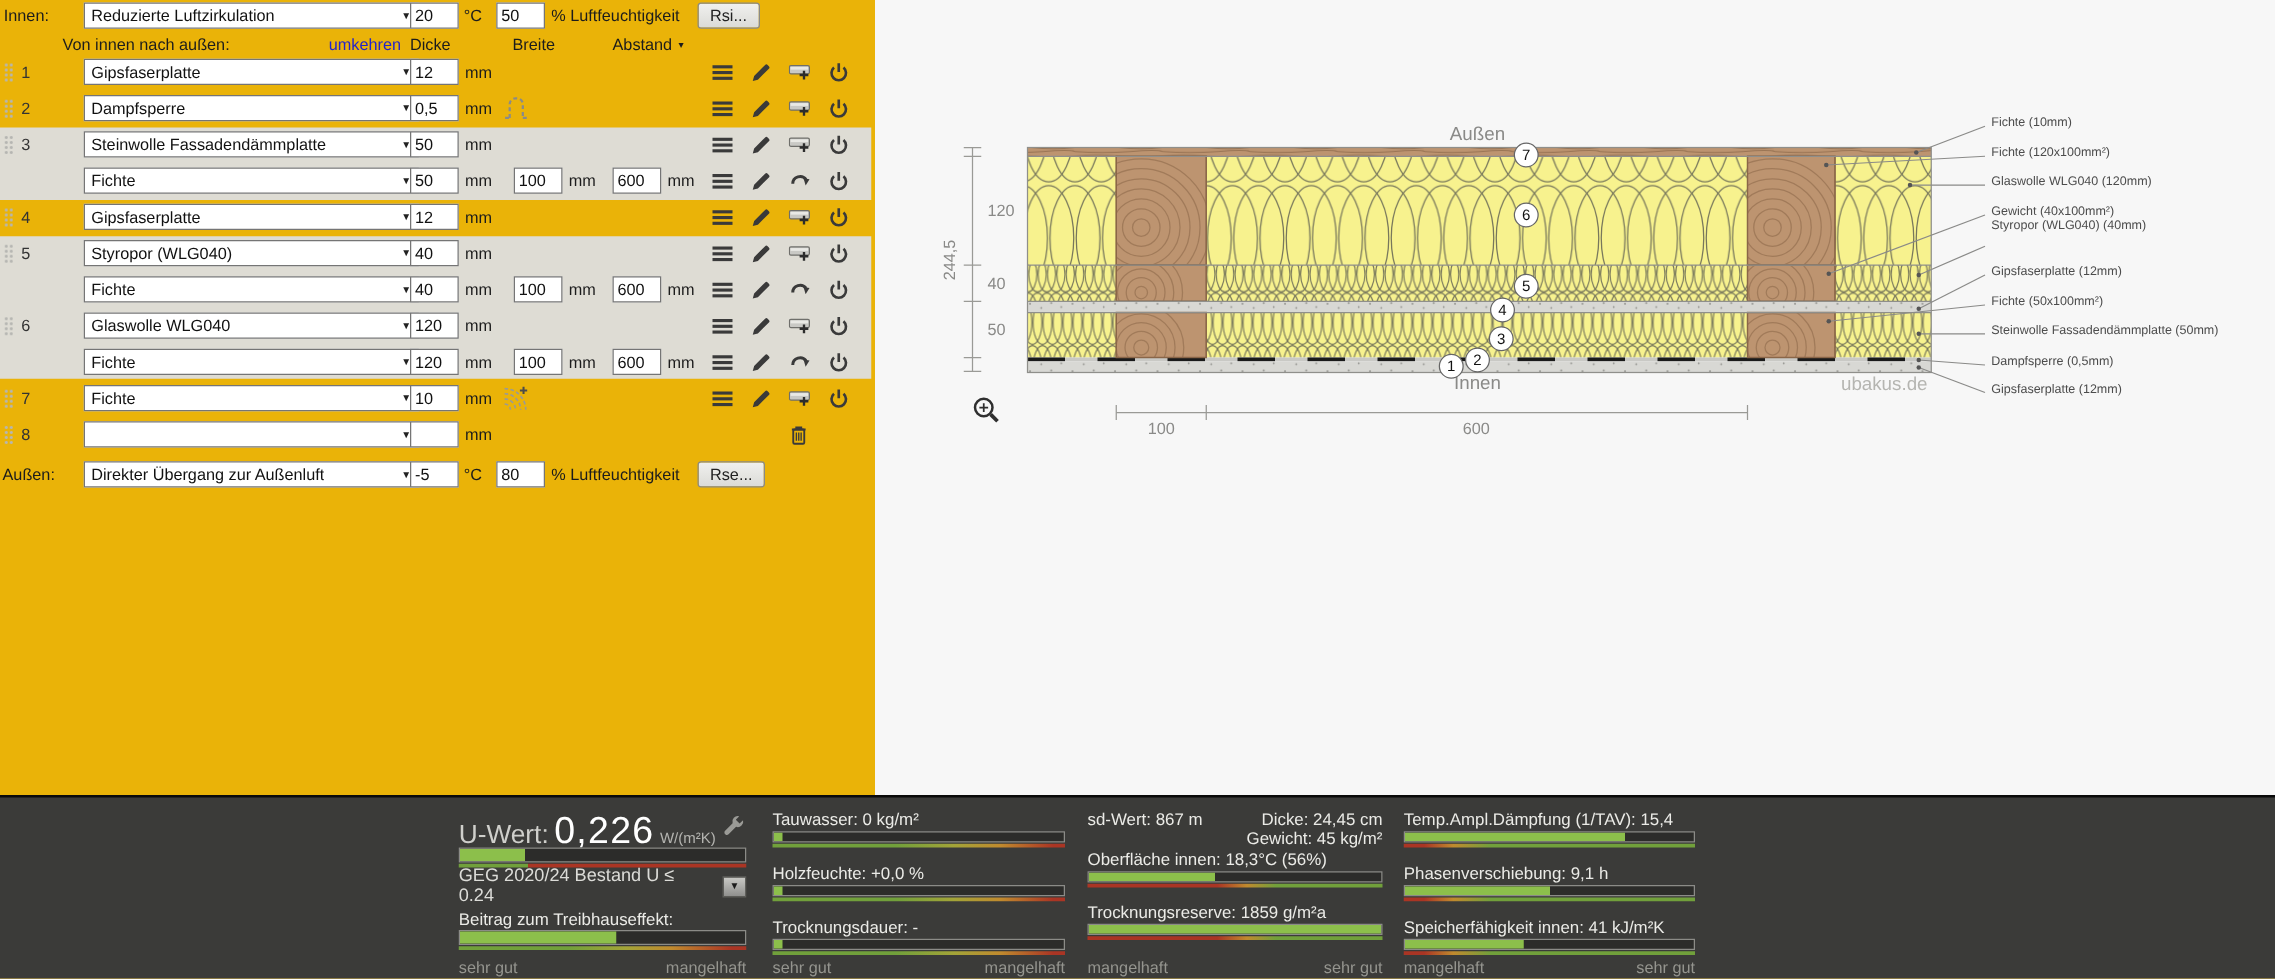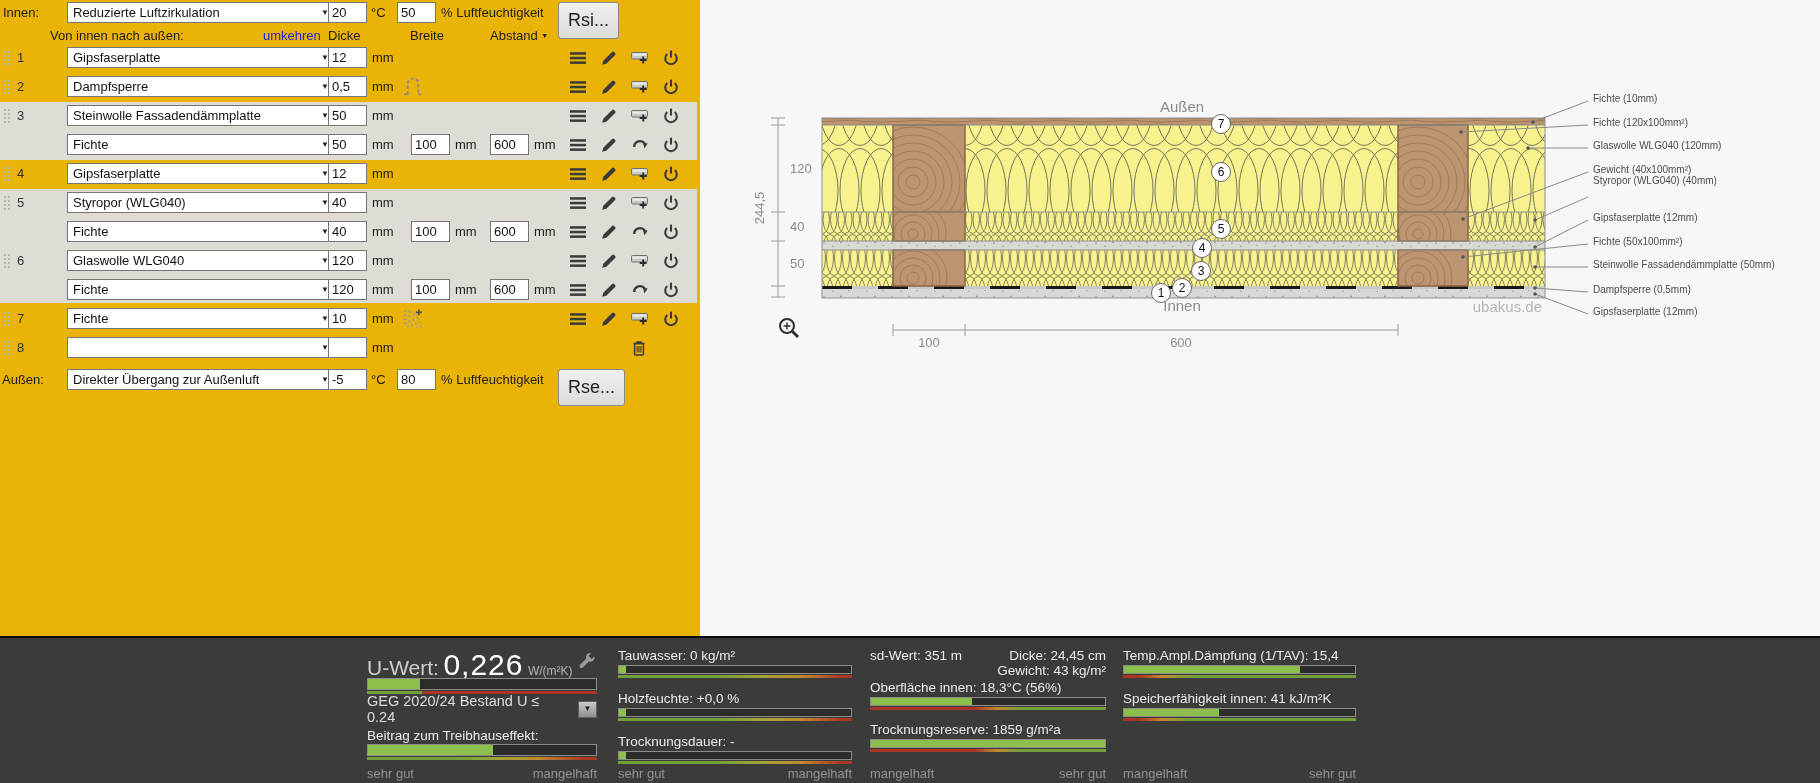--- a/index.html
+++ b/index.html
@@ -13,21 +13,21 @@
   .sel{position:absolute;left:49px;width:268px;height:21px;background:#fff;border:1px solid #757575;box-sizing:border-box;display:flex;align-items:center;justify-content:space-between;padding:0 5px;font-size:13px;color:#111;cursor:default;margin-left:18px;}
   .sel .selTxt{white-space:nowrap;overflow:hidden;text-overflow:ellipsis;}
   .sel .arr{font-size:8px;color:#222;margin-left:4px;flex:none;}
   .inp{position:absolute;height:21px;width:39px;border:1px solid #757575;box-sizing:border-box;font-family:"Liberation Sans",sans-serif;font-size:13px;color:#111;padding:0 3px;background:#fff;}
   .mm{position:absolute;font-size:13px;color:#1c1c1c;line-height:21px;}
   .drag{position:absolute;left:3px;top:3px;width:8px;height:16px;background-image:radial-gradient(#b6b6b2 1px,transparent 1.3px);background-size:4px 4px;cursor:grab;}
   .rnum{position:absolute;left:17px;font-size:13px;color:#333;line-height:21px;}
   .cluster{position:absolute;left:569px;top:1px;display:flex;gap:13px;align-items:center;height:20px;}
   .ic{width:18px;height:18px;display:block;cursor:pointer;}
   .spec{position:absolute;left:402px;top:0px;width:22px;height:21px;}
-  .btn{position:absolute;height:37px;background:linear-gradient(#f0f0ee,#dbdbd7);border:1px solid #8a8a86;border-radius:3px;font-size:18px;color:#222;padding:0 9px;font-family:"Liberation Sans",sans-serif;cursor:pointer;}
+  .btn{position:absolute;height:21px;background:linear-gradient(#f0f0ee,#dbdbd7);border:1px solid #8a8a86;border-radius:3px;font-size:13px;color:#222;padding:0 9px;font-family:"Liberation Sans",sans-serif;cursor:pointer;}
   .hdr{position:absolute;font-size:13px;color:#1c1c1c;}
   .link{color:#2323cc;cursor:pointer;}
   
   .diag{position:absolute;left:650px;top:60px;}
   .dlabel{position:absolute;left:1593px;font-size:10px;color:#4c4c4c;white-space:nowrap;}
   
   .notice{position:absolute;top:608px;left:995px;transform:translateX(-50%);font-size:14px;color:#992525;white-space:nowrap;}
   .notice a{color:#2323cc;text-decoration:none;cursor:pointer;}
   
   .bottombar{position:absolute;left:0;top:636px;width:1820px;height:147px;background:#3b3b39;border-top:2px solid #0a0a0a;box-sizing:border-box;}
@@ -694,24 +694,24 @@
         <div class="uline lg-warn"></div>
       </div>
       <div class="scale">
         <span>sehr gut</span>
           <span>mangelhaft</span>
       </div>
     </div>
 
     <div class="bb-col" style="left:870px;width:236px;height:130px;">
       <div class="sd-line">
-        <span>sd-Wert: 351 m</span>
+        <span>sd-Wert: 867 m</span>
         <span class="sd-right">
           <span>Dicke: 24,45 cm</span><br>
-          <span>Gewicht: 43 kg/m²</span>
+          <span>Gewicht: 45 kg/m²</span>
         </span>
       </div>
       <div class="m-row" style="margin-bottom:12px;">
         <div class="m-label">Oberfläche innen: 18,3°C (56%)</div>
         <div class="track sm">
             <div class="fill" style="width: 43%;"></div>
           </div>
         <div class="uline lg-rev-mid"></div>
       </div>
       <div class="m-row">
@@ -729,20 +729,27 @@
 
     <div class="bb-col" style="left:1123px;width:233px;height:130px;">
       <div class="m-row">
         <div class="m-label">Temp.Ampl.Dämpfung (1/TAV): 15,4</div>
         <div class="track sm">
             <div class="fill" style="width: 76%;"></div>
           </div>
         <div class="uline lg-rev-low"></div>
       </div>
       <div class="m-row">
+        <div class="m-label">Phasenverschiebung: 9,1 h</div>
+        <div class="track sm">
+            <div class="fill" style="width: 50%;"></div>
+          </div>
+        <div class="uline lg-rev-low"></div>
+      </div>
+      <div class="m-row">
         <div class="m-label">Speicherfähigkeit innen: 41 kJ/m²K</div>
         <div class="track sm">
             <div class="fill" style="width: 41%;"></div>
           </div>
         <div class="uline lg-rev-low"></div>
       </div>
       <div class="scale">
         <span>mangelhaft</span>
           <span>sehr gut</span>
       </div>

